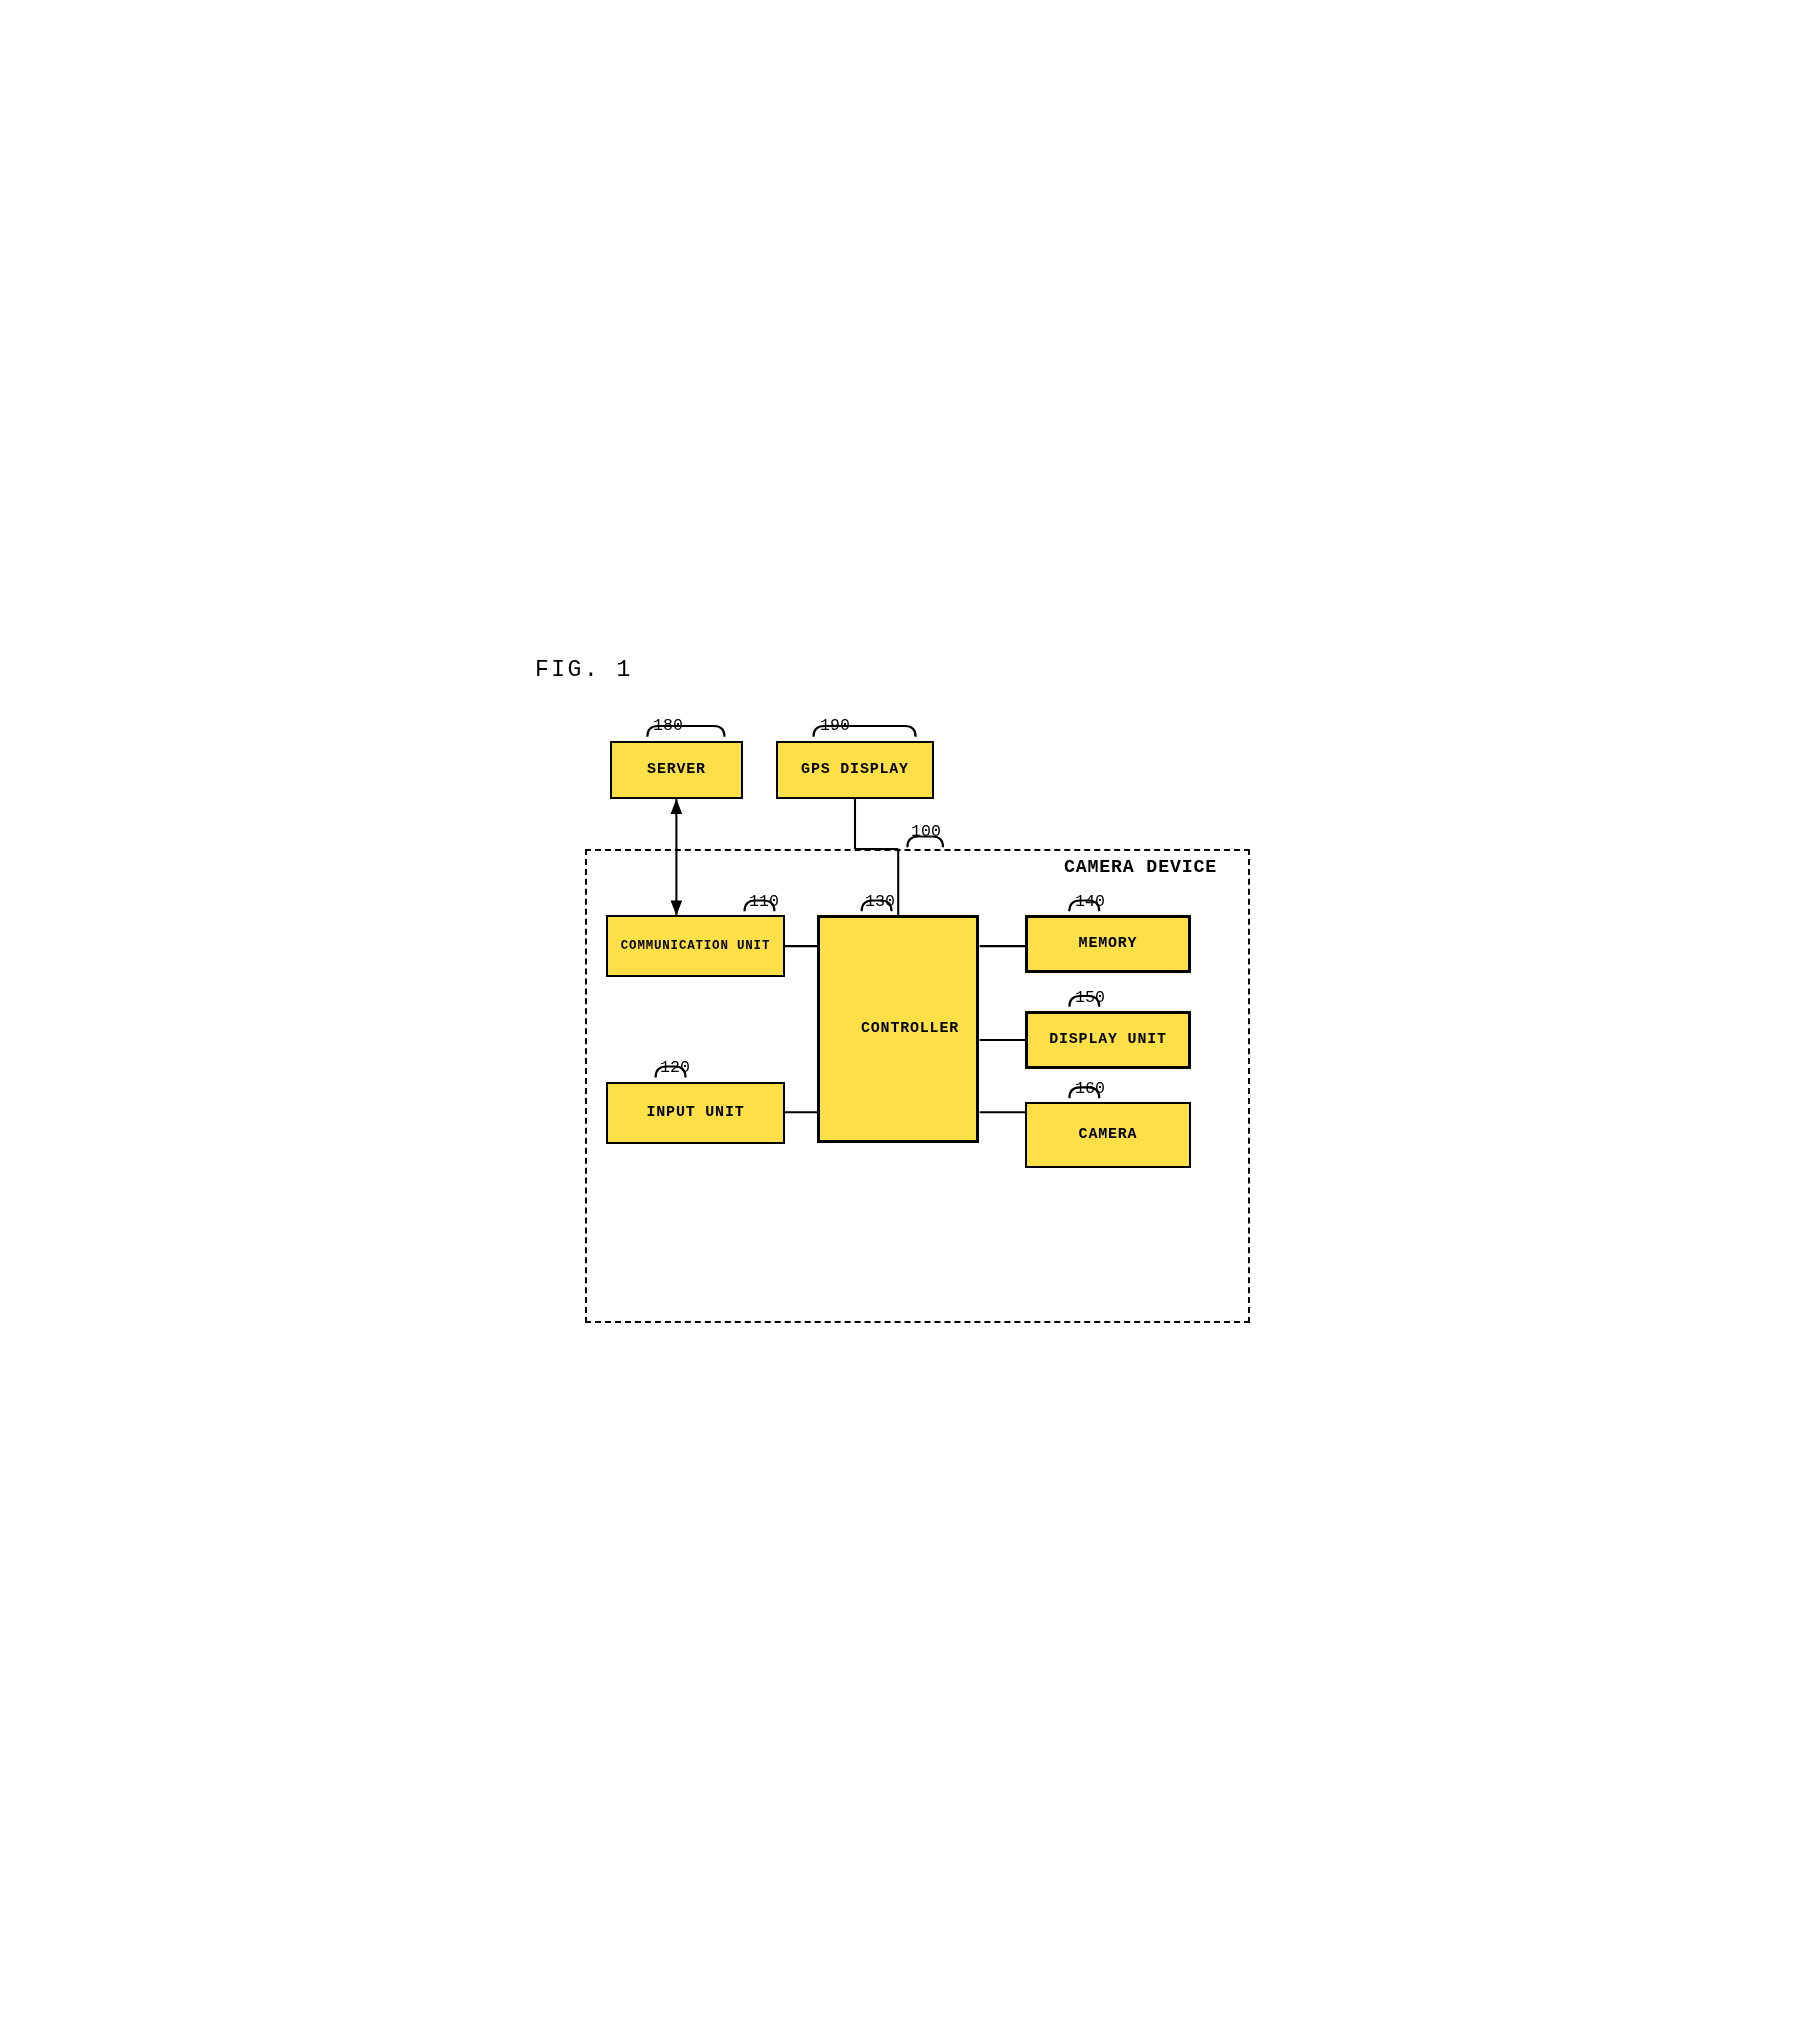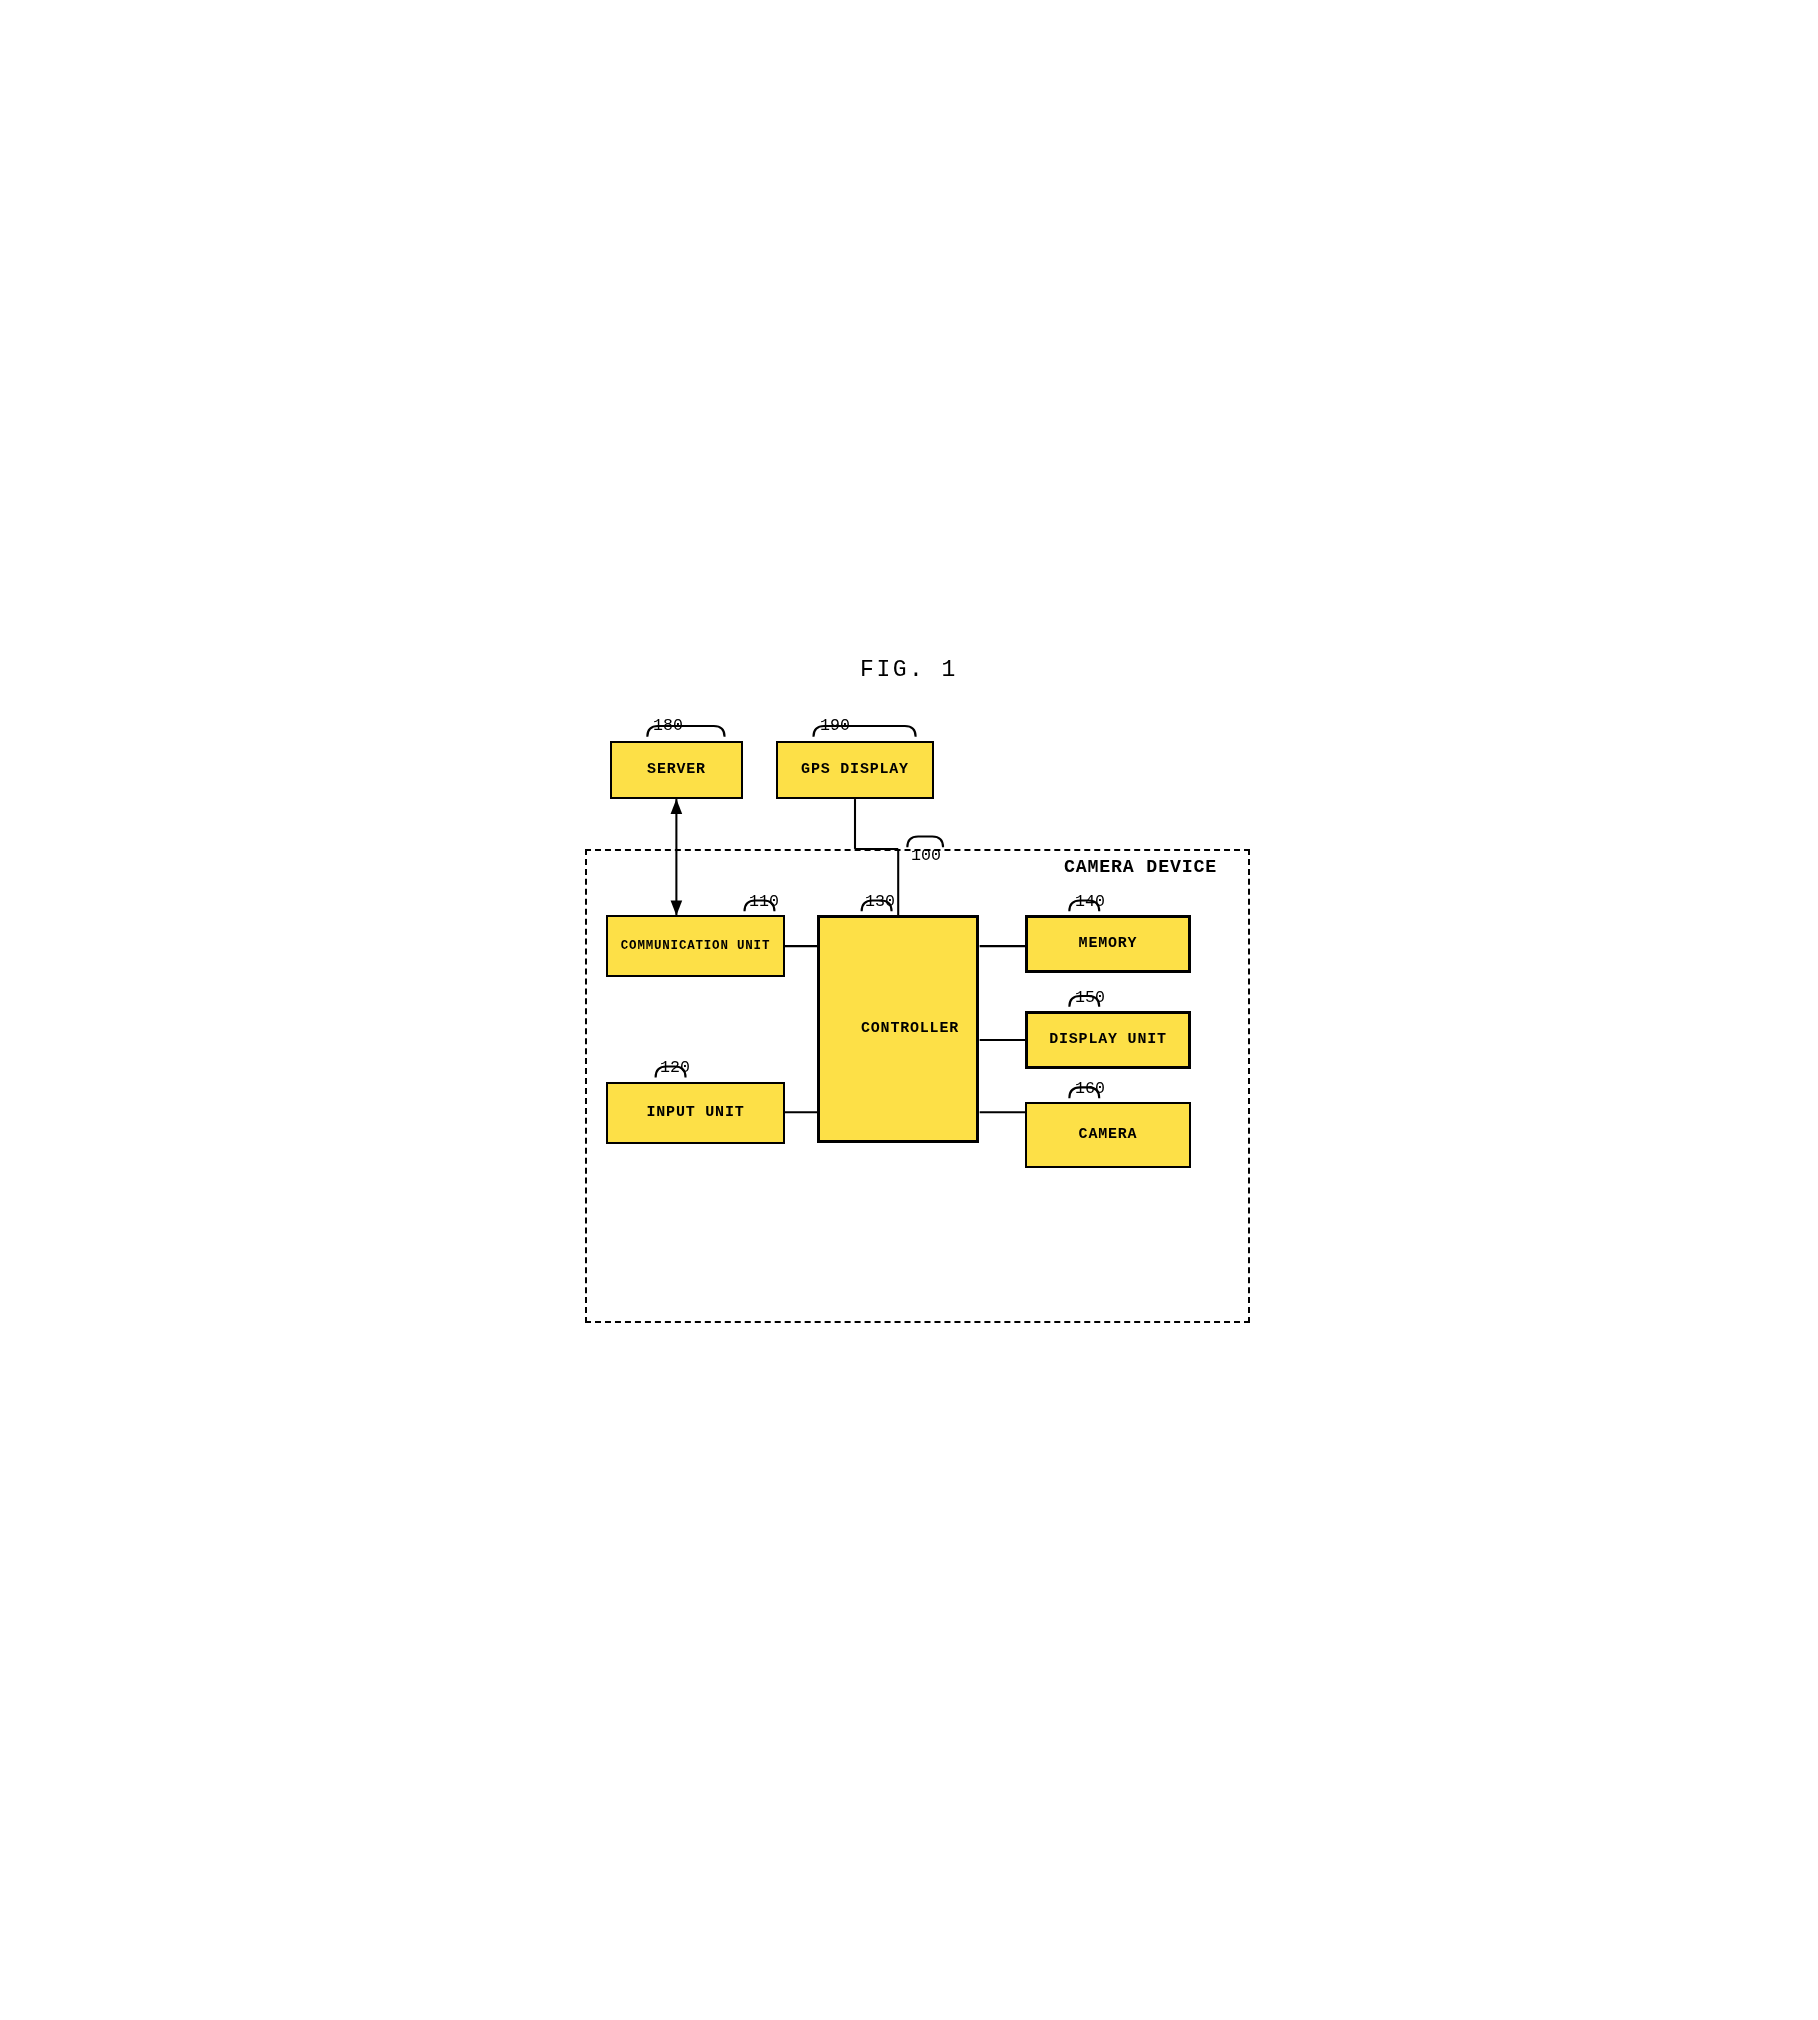--- a/index.html
+++ b/index.html
@@ -18,21 +18,20 @@
       padding: 16.6px;
     }
 
     .diagram-container {
       width: 748px;
       background: #fff;
       position: relative;
     }
 
     .fig-title {
-      text-align: center;
       font-size: 23px;
       font-weight: normal;
       letter-spacing: 2.5px;
       margin-bottom: 33px;
       font-family: 'Courier New', Courier, monospace;
     }
 
     .diagram-area {
       position: relative;
       width: 100%;
@@ -207,21 +206,21 @@
 
       <line x1="535" y1="390" x2="590" y2="390" stroke="#000" stroke-width="2.5"></line>
 
       <line x1="535" y1="477" x2="590" y2="477" stroke="#000" stroke-width="2.5"></line>
     </svg>
 
     <div class="camera-device-box"></div>
 
     <div class="camera-device-label">CAMERA DEVICE</div>
 
-    <div class="ref-label" style="left: 376px; top: 106px; margin-top: 24px;">100</div>
+    <div class="ref-label" style="left: 376px; top: 106px;">100</div>
 
     <div class="box box-server">
       <span>SERVER</span>
     </div>
 
     <div class="ref-label" style="left: 118px; top: 0px;">180</div>
 
     <div class="box box-gps">
       <span>GPS DISPLAY</span>
     </div>

